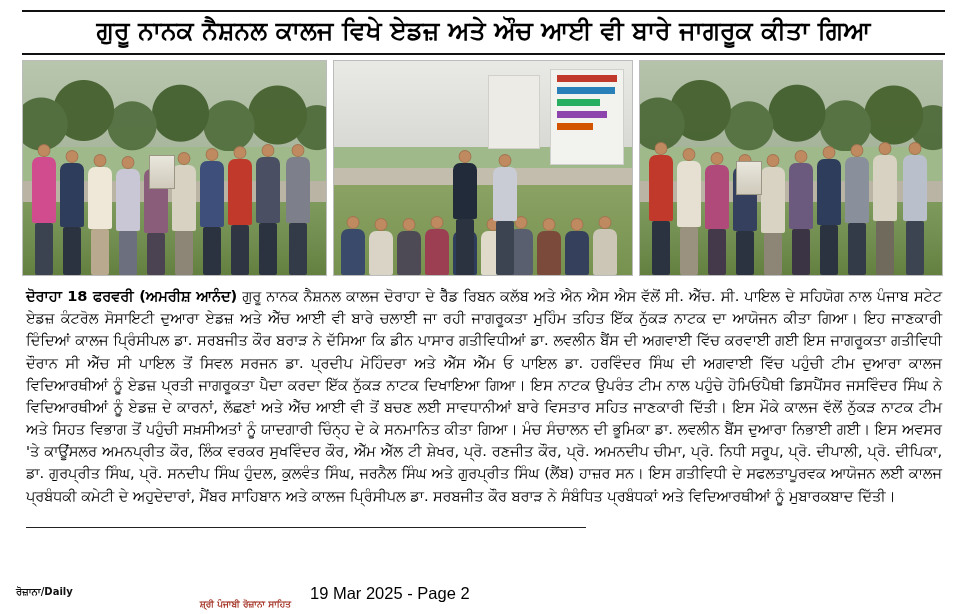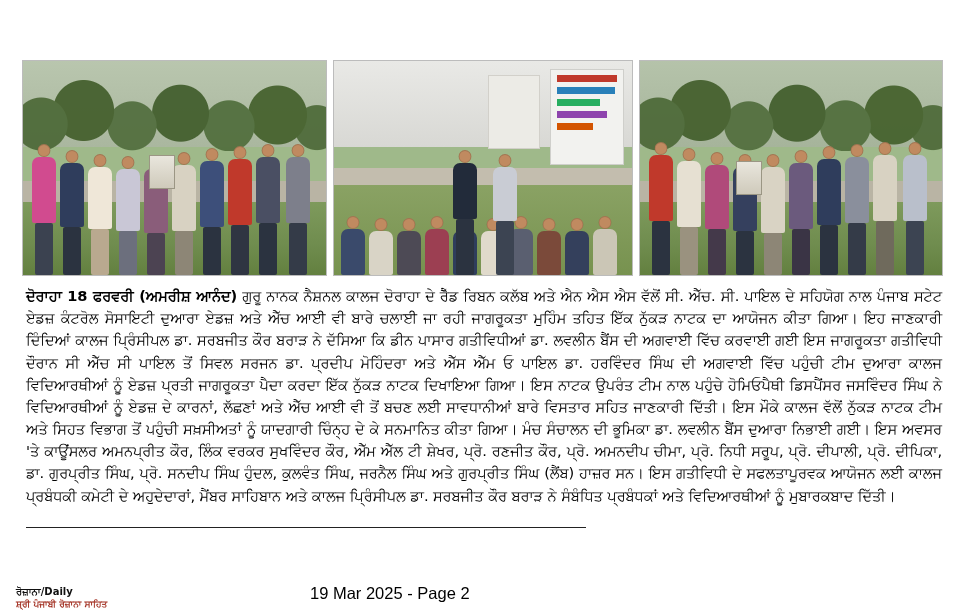--- a/index.html
+++ b/index.html
@@ -188,21 +188,21 @@
     margin-bottom: 1px;
   }
   .masthead .title {
     font-family: "DejaVu Sans", sans-serif;
     font-size: 40px; font-weight: bold;
     color: #c0392b;
     line-height: 1;
     letter-spacing: 0px;
   }
   .masthead .sub {
-    font-size: 9px; color: #a33224; font-weight: bold; text-align: left;
+    font-size: 9px; color: #a33224; font-weight: bold; text-align: right;
     margin-top: 1px;
   }
   .footer-meta {
     position: absolute; left: 310px; bottom: 8px;
   }
   .footer-meta .url {
     font-family: "Liberation Sans", sans-serif;
     font-size: 16.5px; color: #000; line-height: 1.45;
   }
   .footer-meta .date {
@@ -215,20 +215,23 @@
     font-size: 22px; color: #e3e3e3;
     font-family: "DejaVu Sans", sans-serif;
     letter-spacing: 6px;
   }
 </style>
 </head>
 <body>
 
 <div class="page">
 
+  <div class="headline-wrap">
+    <div class="headline">ਗੁਰੂ ਨਾਨਕ ਨੈਸ਼ਨਲ ਕਾਲਜ ਵਿਖੇ ਏਡਜ਼ ਅਤੇ ਔਚ ਆਈ ਵੀ ਬਾਰੇ ਜਾਗਰੂਕ ਕੀਤਾ ਗਿਆ</div>
+  </div>
 
   <div class="photos">
 
     <div class="photo p1">
       <div class="sky"></div>
       <div class="bldg"></div>
       <div class="trees"></div>
       <div class="path"></div>
       <div class="ground"></div>
       <div class="crowd">

